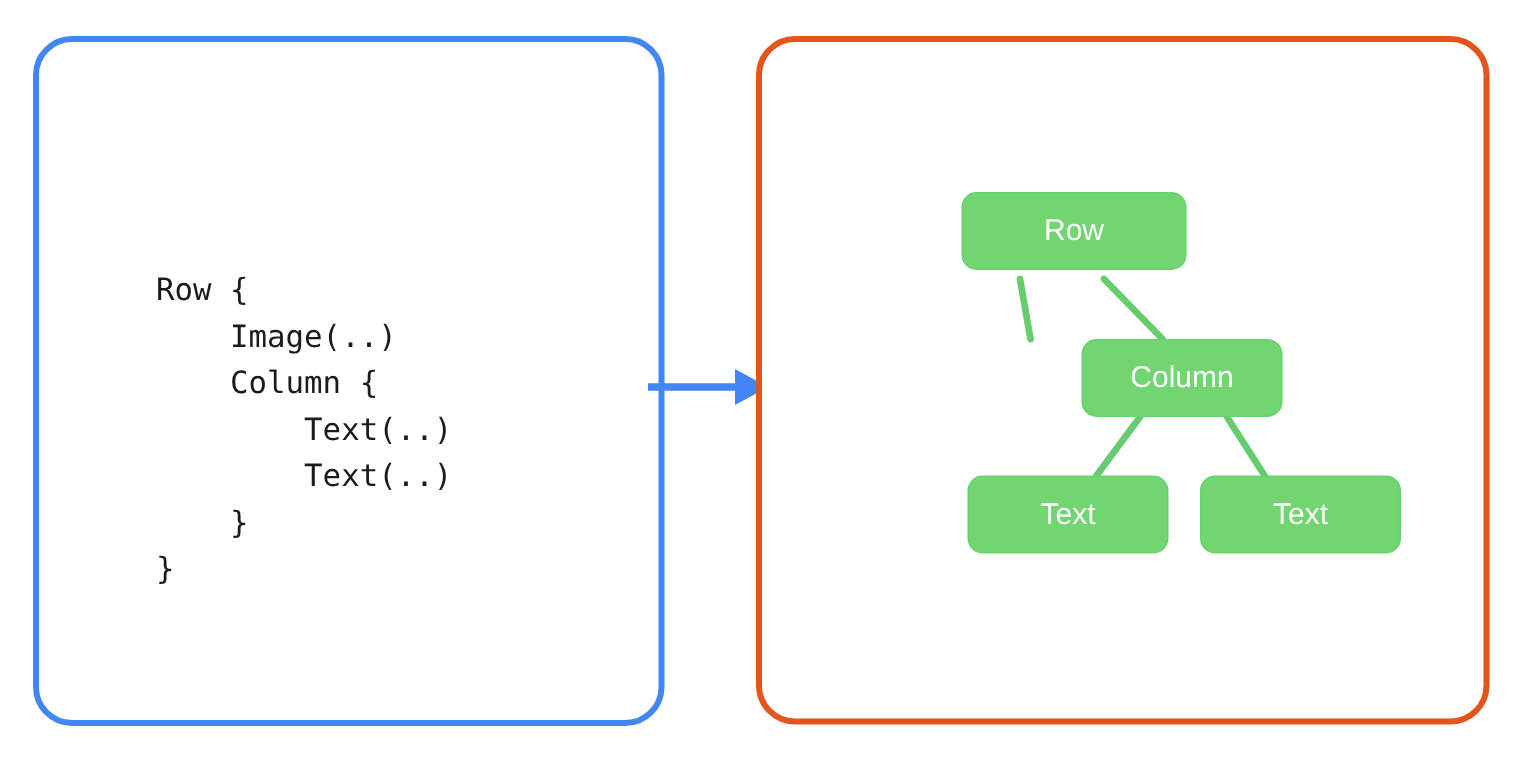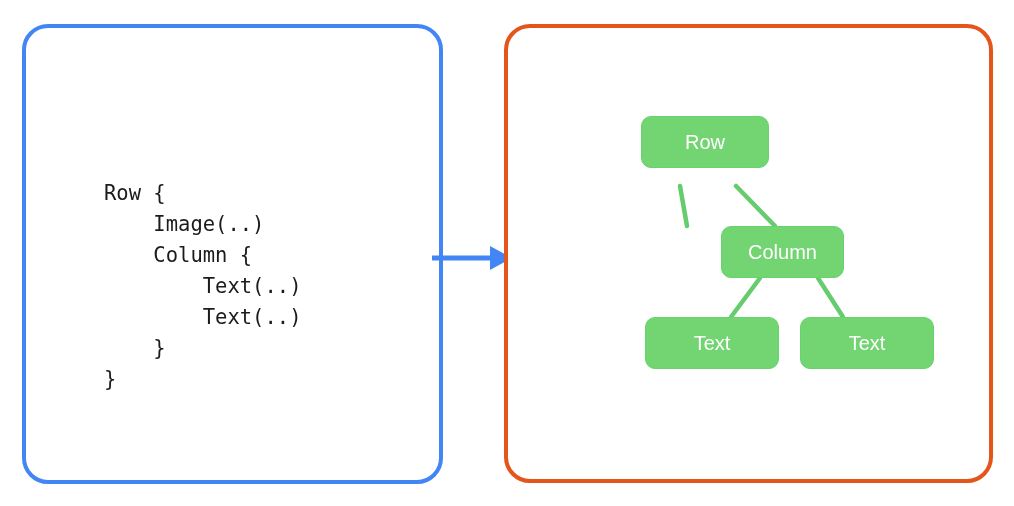--- a/index.html
+++ b/index.html
@@ -84,23 +84,23 @@
     border-radius: 10px;
     color: #ffffff;
     font-family: "Liberation Sans", sans-serif;
     font-size: 20px;
     font-weight: 400;
     display: flex;
     align-items: center;
     justify-content: center;
     line-height: 1;
   }
-  #node-row    { left: 137px; top: 92px; width: 128px; height: 52px; }
+  #node-row    { left: 137px; top: 104px; width: 150px; height: 52px; }
   #node-image  { left:  59px; top: 202px; width: 134px; height: 52px; }
-  #node-column { left: 217px; top: 202px; width: 123px; height: 52px; }
+  #node-column { left: 217px; top: 202px; width: 134px; height: 52px; }
   #node-text-1 { left: 141px; top: 293px; width: 134px; height: 52px; }
   #node-text-2 { left: 296px; top: 293px; width: 134px; height: 52px; }
 </style>
 </head>
 <body>
 
 <div id="stage">
 
   <div id="code-panel" class="panel">
     <pre id="code-block">Row {

